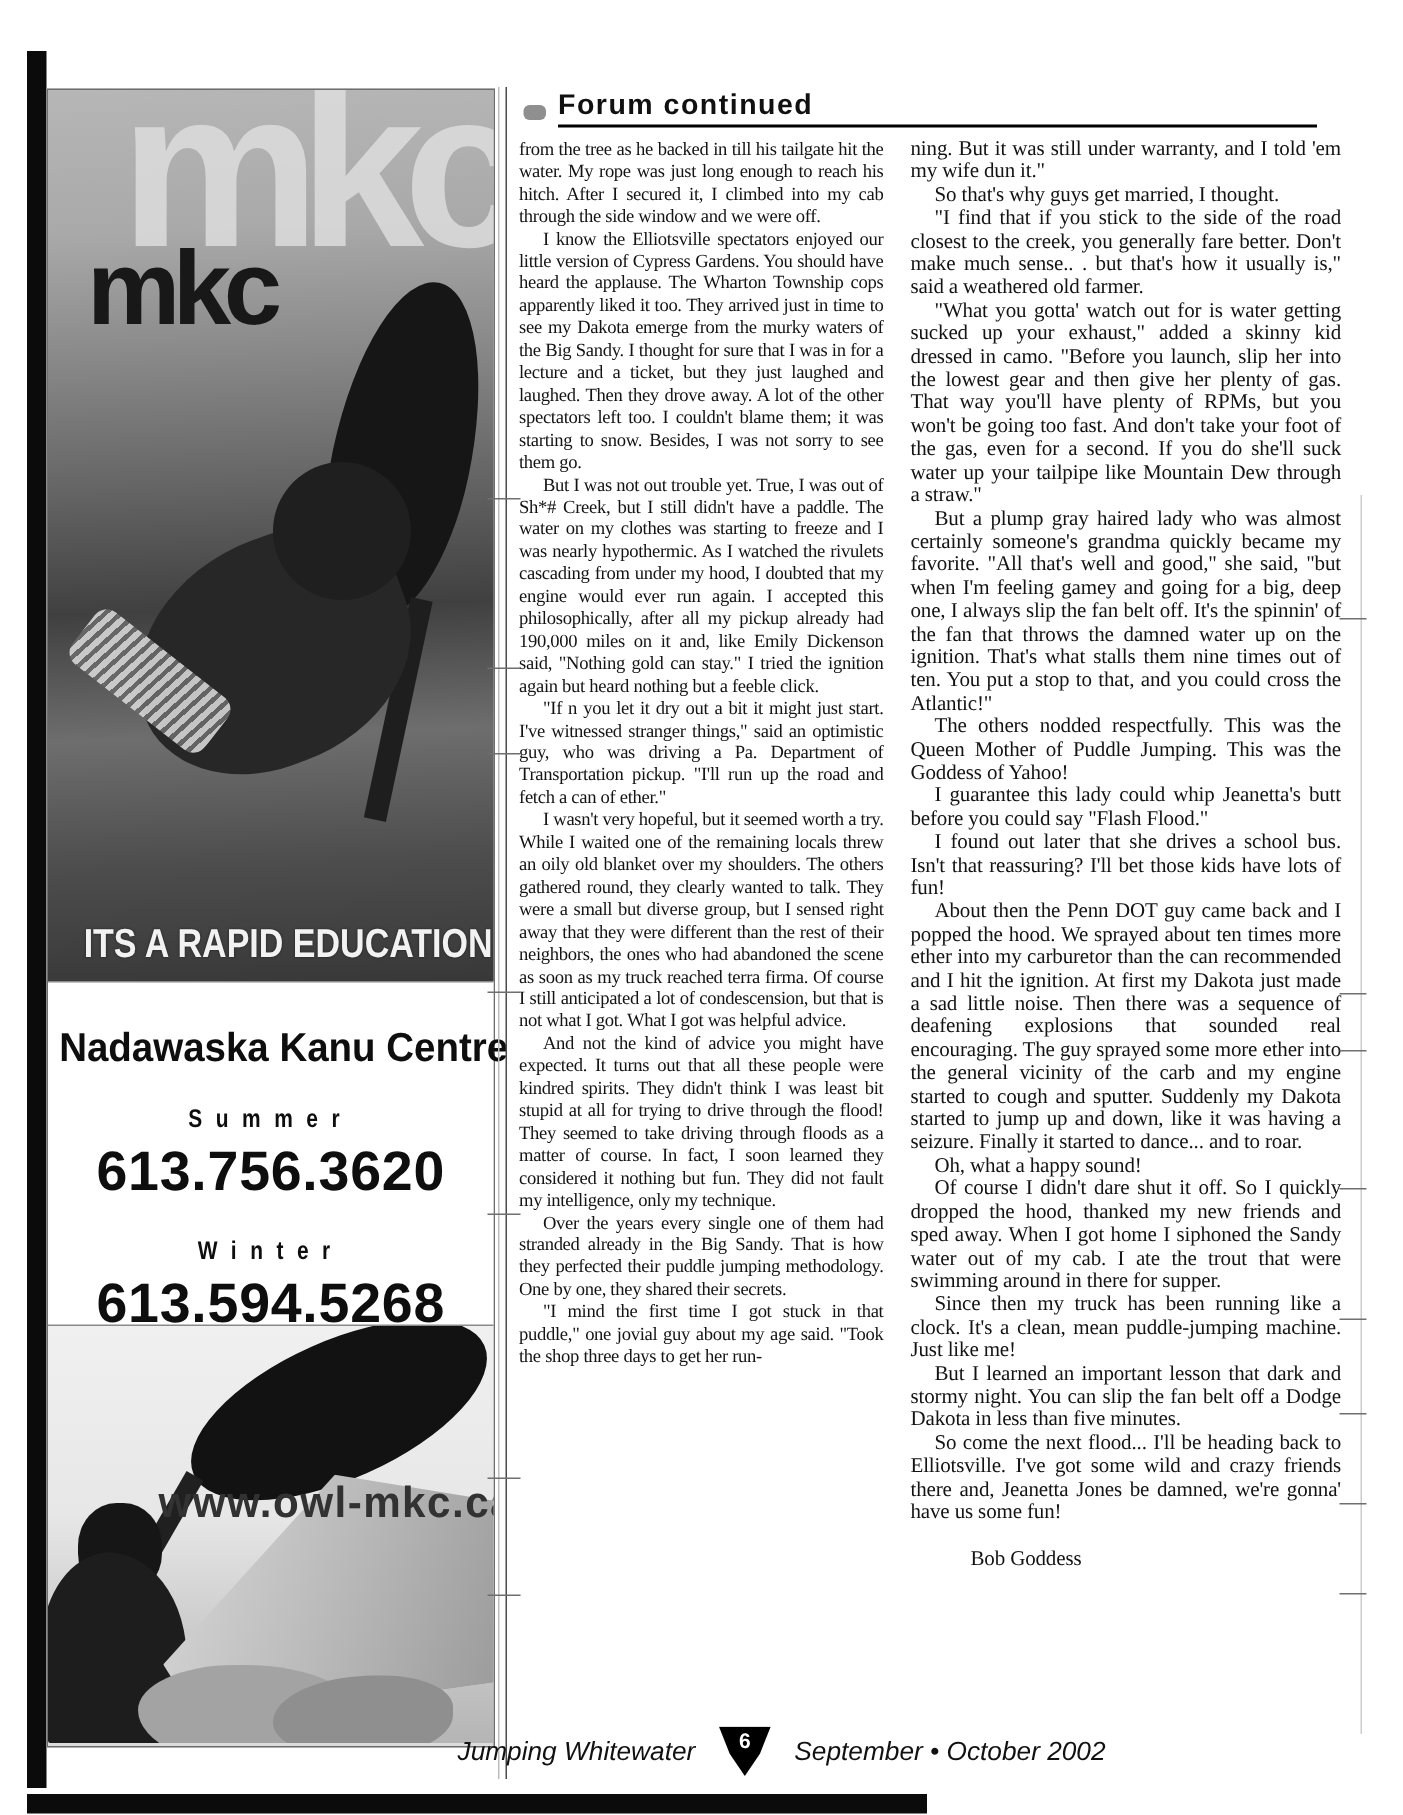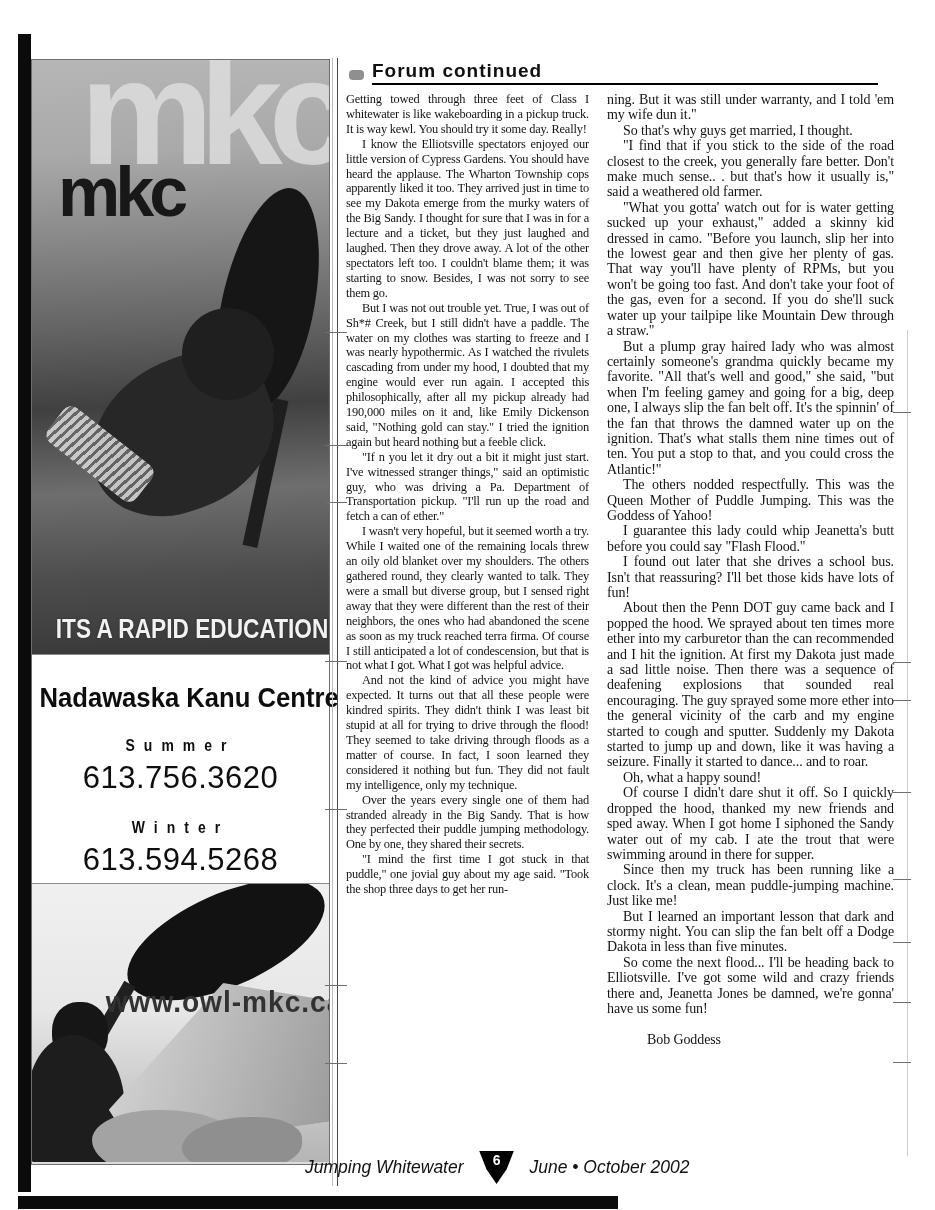--- a/index.html
+++ b/index.html
@@ -23,21 +23,21 @@
   .kayaker-blob-b{position:absolute;left:150px;top:248px;width:92px;height:92px;background:#1f1f1f;border-radius:50%;}
   .boat-stripe{position:absolute;left:12px;top:372px;width:112px;height:44px;border-radius:10px;transform:rotate(38deg);
     background:repeating-linear-gradient(100deg,#d6d6d6 0 4px,#6a6a6a 4px 7px);opacity:.9;}
   .ad-tagline{position:absolute;bottom:9px;left:0;width:100%;text-align:center;color:#f2f2f2;
     font-family:"Liberation Sans",sans-serif;font-weight:bold;font-size:27px;letter-spacing:0px;
     transform:scaleX(.84);white-space:nowrap;text-shadow:0 0 2px rgba(0,0,0,.5);}
   .ad-info{position:relative;width:100%;height:230px;background:#ffffff;border-top:1px solid #8a8a8a;border-bottom:1px solid #8a8a8a;
     box-sizing:border-box;text-align:center;font-family:"Liberation Sans",sans-serif;color:#0e0e0e;}
   .ad-name{padding-top:28px;font-weight:bold;font-size:27px;transform:scaleX(.95);white-space:nowrap;}
   .ad-season{margin-top:22px;font-weight:bold;font-size:17px;letter-spacing:11px;transform:scaleX(.82);white-space:nowrap;}
-  .ad-phone{margin-top:4px;font-weight:normal;font-size:31px;letter-spacing:.5px;}
+  .ad-phone{margin-top:4px;font-weight:bold;font-size:37px;letter-spacing:.5px;}
   .ad-photo-bottom{position:relative;width:100%;height:278px;overflow:hidden;
     background:linear-gradient(180deg,#f0f0f0 0%,#e7e7e7 45%,#cfcfcf 70%,#b5b5b5 100%);}
   .paddle-bottom{position:absolute;left:88px;top:10px;width:212px;height:92px;background:#121212;border-radius:50%;transform:rotate(-24deg);}
   .paddle-bottom-shaft{position:absolute;left:62px;top:92px;width:13px;height:118px;background:#202020;transform:rotate(30deg);}
   .sil-head{position:absolute;left:20px;top:118px;width:56px;height:62px;background:#161616;border-radius:46%;}
   .sil-body{position:absolute;left:-6px;top:152px;width:100px;height:136px;background:#1d1d1d;border-radius:40% 60% 30% 30%;transform:rotate(10deg);}
   .ad-website{position:absolute;left:70px;top:102px;font-family:"Liberation Sans",sans-serif;font-weight:bold;font-size:29px;
     color:#323232;letter-spacing:1px;transform:scaleX(.97);white-space:nowrap;}
   .hull{position:absolute;right:-12px;bottom:26px;width:238px;height:152px;transform:rotate(-8deg);
     background:linear-gradient(115deg,#dadada 0%,#bdbdbd 45%,#989898 100%);
@@ -112,38 +112,38 @@
 <div class="edge-v"></div>
 
 <div class="forum-header">
   <div class="header-bullet"></div>
   <div class="header-title-wrap">
     <span class="header-title">Forum continued</span>
   </div>
 </div>
 
 <div class="col col1">
-    <p class="para">Getting towed through three feet of Class I whitewater is like wakeboarding in a pickup truck. It is way kewl. You should try it some day. Really!</p>
+    <p class="para">from the tree as he backed in till his tailgate hit the water. My rope was just long enough to reach his hitch.  After I secured it, I climbed into my cab through the side window and we were off.</p>
     <p class="para">I know the Elliotsville spectators enjoyed our little version of Cypress Gardens. You should have heard the applause. The Wharton Township cops apparently liked it too.  They arrived just in time to see my Dakota emerge from the murky waters of the Big Sandy. I thought for sure that I was in for a lecture and a ticket, but they just laughed and laughed. Then they drove away. A lot of the other spectators left too.  I couldn't blame them; it was starting to snow. Besides, I was not sorry to see them go.</p>
     <p class="para">But I was not out trouble yet. True, I was out of Sh*# Creek, but I still didn't have a paddle. The water on my clothes was starting to freeze and I was nearly hypothermic. As I watched the rivulets cascading from under my hood, I doubted that my engine would ever run again. I accepted this philosophically, after all my pickup already had 190,000 miles on it and, like Emily Dickenson said, "Nothing gold can stay."  I tried the ignition again but heard nothing but a feeble click.</p>
     <p class="para">"If n you let it dry out a bit it might just start.  I've witnessed stranger things," said an optimistic guy, who was driving a Pa. Department of Transportation pickup. "I'll run up the road and fetch a can of ether."</p>
     <p class="para">I wasn't very hopeful, but it seemed worth a try.  While I waited one of the remaining locals threw an oily old blanket over my shoulders.  The others gathered round, they clearly wanted to talk. They were a small but diverse group, but I sensed right away that they were different than the rest of their neighbors, the ones who had abandoned the scene as soon as my truck reached terra firma. Of course I still anticipated a lot of condescension, but that is not what I got.  What I got was helpful advice.</p>
     <p class="para">And not the kind of advice you might have expected.  It turns out that all these people were kindred spirits.  They didn't think I was least bit stupid at all for trying to drive through the flood! They seemed to take driving through floods as a matter of course. In fact, I soon learned they considered it nothing but fun.  They did not fault my intelligence, only my technique.</p>
     <p class="para">Over the years every single one of them had stranded already in the Big Sandy. That is how they perfected their puddle jumping methodology.  One by one, they shared their secrets.</p>
     <p class="para">"I mind the first time I got stuck in that puddle," one jovial guy about my age said. "Took the shop three days to get her run-</p>
   </div>
 <div class="col col2">
   <span><p class="para">ning.  But it was still under warranty, and I told 'em my wife dun it."</p><p class="para">So that's why guys get married, I thought.</p><p class="para">"I find that if you stick to the side of the road closest to the creek, you generally fare better.  Don't make much sense.. . but that's how it usually is," said a weathered old farmer.</p><p class="para">"What you gotta' watch out for is water getting sucked up your exhaust," added a skinny kid dressed in camo.  "Before you launch, slip her into the lowest gear and then give her plenty of gas.  That way you'll have plenty of RPMs, but you won't be going too fast. And don't take your foot of the gas, even for a second.  If you do she'll suck water up your tailpipe like Mountain Dew through a straw."</p><p class="para">But a plump gray haired lady who was almost certainly someone's grandma quickly became my favorite.  "All that's well and good," she said, "but when I'm feeling gamey and going for a big, deep one, I always slip the fan belt off.  It's the spinnin' of the fan that throws the damned water up on the ignition. That's what stalls them nine times out of ten. You put a stop to that, and you could cross the Atlantic!"</p><p class="para">The others nodded respectfully.  This was the Queen Mother of Puddle Jumping.  This was the Goddess of Yahoo!</p><p class="para">I guarantee this lady could whip Jeanetta's butt before you could say "Flash Flood."</p><p class="para">I found out later that she drives a school bus. Isn't that reassuring? I'll bet those kids have lots of fun!</p><p class="para">About then the Penn DOT guy came back and I popped the hood. We sprayed about ten times more ether into my carburetor than the can recommended and I hit the ignition. At first my Dakota just made a sad little noise.  Then there was a sequence of deafening explosions that sounded real encouraging.  The guy sprayed some more ether into the general vicinity of the carb and my engine started to cough and sputter.  Suddenly my Dakota started to jump up and down, like it was having a seizure.  Finally it started to dance... and to roar.</p><p class="para">Oh, what a happy sound!</p><p class="para">Of course I didn't dare shut it off.  So I quickly dropped the hood, thanked my new friends and sped away.  When I got home I siphoned the Sandy water out of my cab. I ate the trout that were swimming around in there for supper.</p><p class="para">Since then my truck has been running like a clock. It's a clean, mean puddle-jumping machine. Just like me!</p><p class="para">But I learned an important lesson that dark and stormy night. You can slip the fan belt off a Dodge Dakota in less than five minutes.</p><p class="para">So come the next flood... I'll be heading back to Elliotsville. I've got some wild and crazy friends there and, Jeanetta Jones be damned, we're gonna' have us some fun!</p></span>
   <p class="signature">Bob Goddess</p>
 </div>
 
 <div class="footer">
   <span>Jumping Whitewater</span>
   <span class="page-badge"><span>6</span></span>
-  <span>June • October 2002</span>
+  <span>September • October 2002</span>
 </div>
 
 <div class="scan-mark" style="left: 325px; top: 332px; width: 22px;"></div>
 <div class="scan-mark" style="left: 325px; top: 445px; width: 22px;"></div>
 <div class="scan-mark" style="left: 325px; top: 502px; width: 22px;"></div>
 <div class="scan-mark" style="left: 325px; top: 661px; width: 22px;"></div>
 <div class="scan-mark" style="left: 325px; top: 809px; width: 22px;"></div>
 <div class="scan-mark" style="left: 325px; top: 985px; width: 22px;"></div>
 <div class="scan-mark" style="left: 325px; top: 1063px; width: 22px;"></div>
 <div class="scan-mark" style="left: 893px; top: 412px; width: 18px;"></div>

